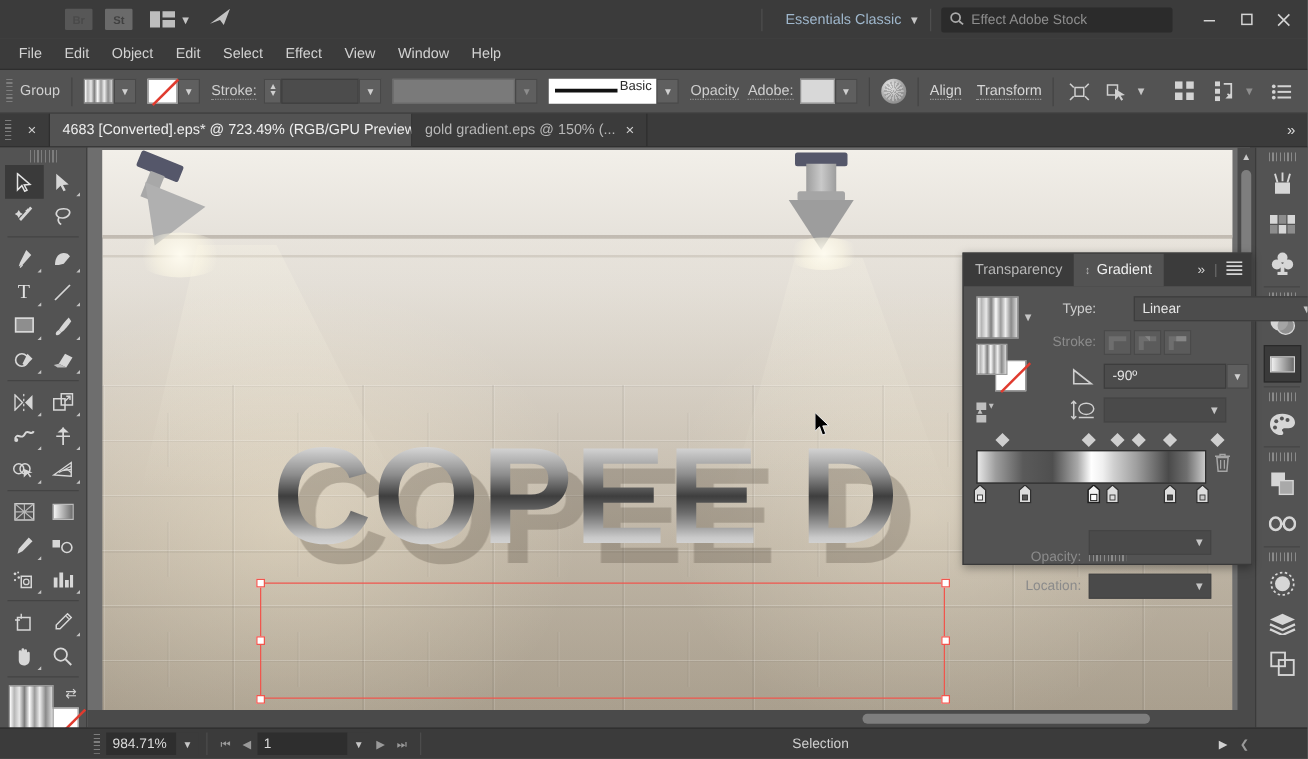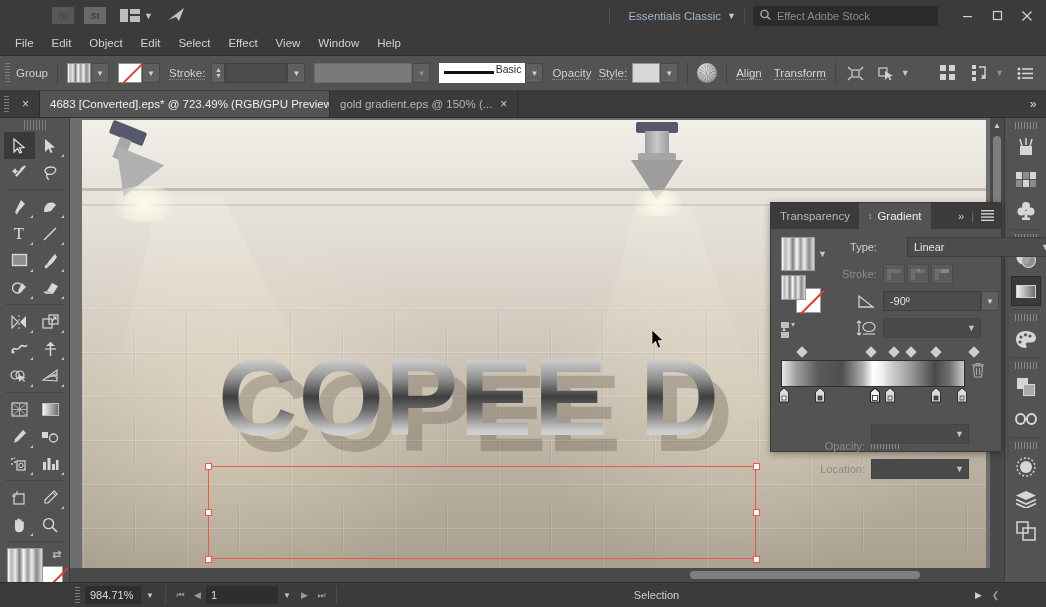--- a/index.html
+++ b/index.html
@@ -368,21 +368,21 @@
 
     <div class="brush-field">
       <span class="line"></span>
       <span>Basic</span>
     </div>
     <div class="dd-btn">▼</div>
     <div style="width:9px"></div>
 
     <span class="lbl-u">Opacity</span>
     <div style="width:7px"></div>
-    <span class="lbl-u">Style:</span>
+    <span class="lbl-u">Adobe:</span>
     <div style="width:5px"></div>
     <div class="style-box"></div>
     <div class="dd-btn">▼</div>
     <div class="cb-sep"></div>
 
     <div class="globe"></div>
     <div class="cb-sep"></div>
     <span class="link-u">Align</span>
     <div style="width:12px"></div>
     <span class="link-u">Transform</span>

